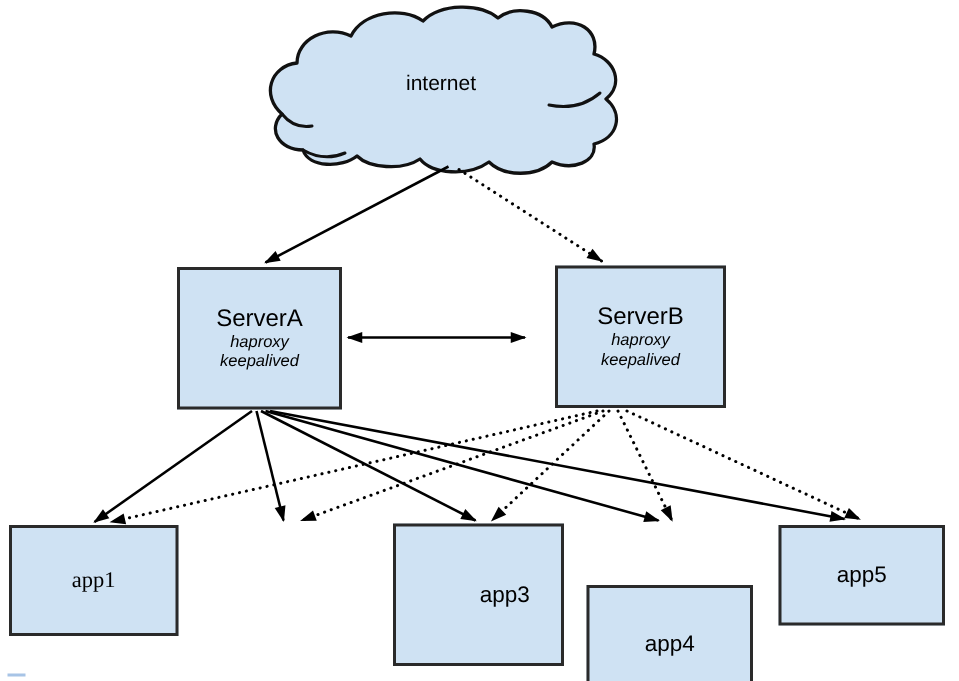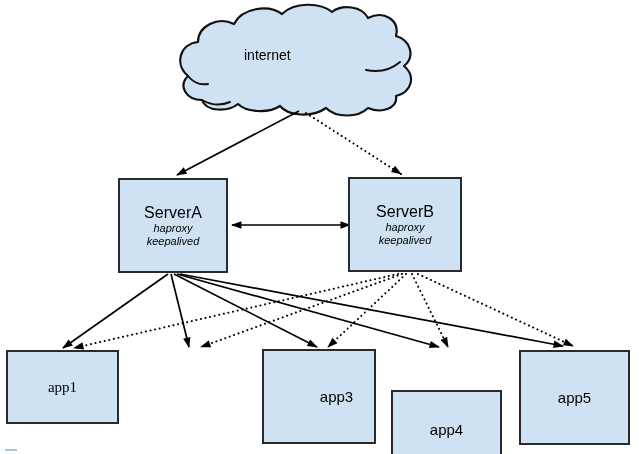--- a/index.html
+++ b/index.html
@@ -60,40 +60,40 @@
   }
   .server-node { flex-direction: column; }
   .server-title { font-size: 16px; line-height: 19px; text-align: right; }
   .server-service { font-size: 11px; line-height: 13px; font-style: italic; }
   .app-label, .app-node { font-size: 15px; }
 
   .cloud-label {
     position: absolute;
     left: 244px; top: 47px;
     width: 100px;
-    text-align: left;
+    text-align: center;
     font-size: 14px;
     z-index: 2;
   }
   .stray-mark {
     position: absolute;
     left: 5px; top: 449px;
     width: 12px; height: 2px;
     background: #a7c4e6;
     z-index: 2;
   }
 
   
   #serverA { left: 118px; top: 178px; width: 110px; height: 95px; }
-  #serverB { left: 348px; top: 177px; width: 114px; height: 95px; }
+  #serverB { left: 370px; top: 177px; width: 114px; height: 95px; }
   #app1 { left: 6px;   top: 350px; width: 113px; height: 74px; font-family: Liberation Serif, serif; }
   #app2 { left: 135px; top: 350px; width: 112px; height: 93px; }
   #app3 { left: 262px; top: 349px; width: 114px; height: 95px; padding-left: 35px; }
   #app4 { left: 391px; top: 350px; width: 111px; height: 78px; margin-top: 40px; }
-  #app5 { left: 519px; top: 350px; width: 111px; height: 95px; }
+  #app5 { left: 519px; top: 350px; width: 111px; height: 67px; }
 </style>
 </head>
 <body>
 
 <div class="canvas">
 
   <svg class="edge-layer" viewBox="0 0 639 454" xmlns="http://www.w3.org/2000/svg">
     <defs>
       <marker id="arrow" markerUnits="userSpaceOnUse" markerWidth="12" markerHeight="9" viewBox="0 0 12 9" refX="10" refY="4.5" orient="auto-start-reverse">
         <path d="M0.5,0.8 L11,4.5 L0.5,8.2 Z"></path>

